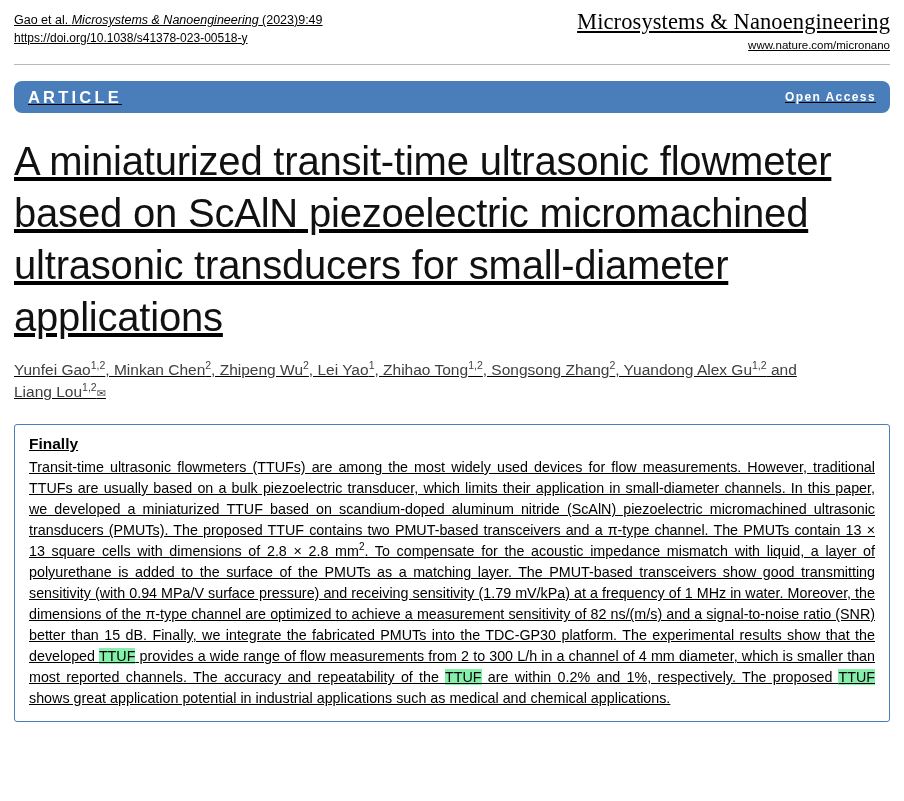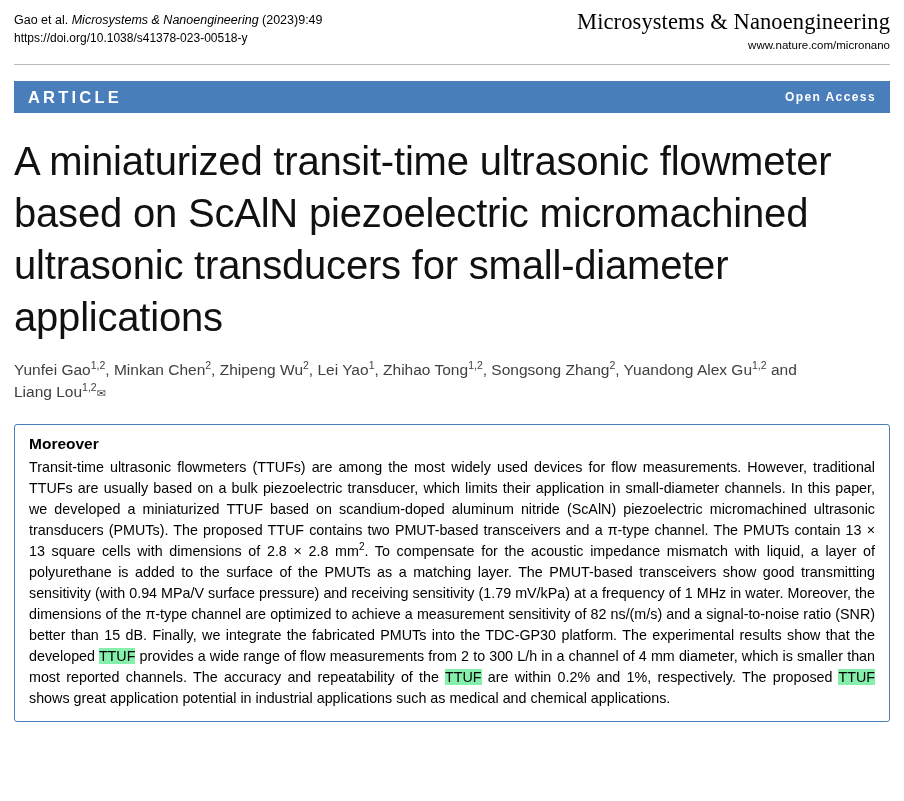--- a/index.html
+++ b/index.html
@@ -12,20 +12,21 @@
     background: #ffffff;
     font-family: "Liberation Sans", sans-serif;
     color: #000000;
     overflow: hidden;
   }
   .page {
     position: relative;
     width: 904px;
     height: 801px;
     box-sizing: border-box;
+    text-decoration: underline;
   }
 
   
   .masthead {
     display: flex;
     justify-content: space-between;
     align-items: flex-start;
     padding: 10px 14px 0 14px;
     box-sizing: border-box;
     height: 58px;
@@ -68,20 +69,21 @@
   .article-bar {
     margin: 16px 14px 0 14px;
     background: #4a7ebb;
     color: #ffffff;
     height: 32px;
     display: flex;
     align-items: center;
     justify-content: space-between;
     padding: 15px 14px;
     box-sizing: border-box;
+    border-radius: 8px;
   }
   .article-bar .label {
     font-size: 16.5px;
     font-weight: bold;
     letter-spacing: 3.2px;
   }
   .article-bar .access {
     font-size: 12px;
     font-weight: bold;
     letter-spacing: 1.4px;
@@ -166,17 +168,17 @@
 
   <h1 class="title">A miniaturized transit-time ultrasonic flowmeter based on ScAlN piezoelectric micromachined ultrasonic transducers for small-diameter applications</h1>
 
   <div class="authors">
     <span>Yunfei Gao</span><sup>1,2</sup><span>, Minkan Chen</span><sup>2</sup><span>, Zhipeng Wu</span><sup>2</sup><span>, Lei Yao</span><sup>1</sup><span>, Zhihao Tong</span><sup>1,2</sup><span>, Songsong Zhang</span><sup>2</sup><span>, Yuandong Alex Gu</span><sup>1,2</sup><span> and</span>
     <br>
     <span>Liang Lou</span><sup>1,2</sup><span class="envelope">✉</span>
   </div>
 
   <div class="abstract-box">
-    <div class="abstract-title">Moreover</div>
+    <div class="abstract-title">Finally</div>
     <div class="abstract-text"><span>Transit-time ultrasonic flowmeters (TTUFs) are among the most widely used devices for flow measurements. However, traditional TTUFs are usually based on a bulk piezoelectric transducer, which limits their application in small-diameter channels. In this paper, we developed a miniaturized TTUF based on scandium-doped aluminum nitride (ScAlN) piezoelectric micromachined ultrasonic transducers (PMUTs). The proposed TTUF contains two PMUT-based transceivers and a π-type channel. The PMUTs contain 13 × 13 square cells with dimensions of 2.8 × 2.8 mm</span><sup>2</sup><span>. To compensate for the acoustic impedance mismatch with liquid, a layer of polyurethane is added to the surface of the PMUTs as a matching layer. The PMUT-based transceivers show good transmitting sensitivity (with 0.94 MPa/V surface pressure) and receiving sensitivity (1.79 mV/kPa) at a frequency of 1 MHz in water. Moreover, the dimensions of the π-type channel are optimized to achieve a measurement sensitivity of 82 ns/(m/s) and a signal-to-noise ratio (SNR) better than 15 dB. Finally, we integrate the fabricated PMUTs into the TDC-GP30 platform. The experimental results show that the developed </span><span class="hl">TTUF</span><span> provides a wide range of flow measurements from 2 to 300 L/h in a channel of 4 mm diameter, which is smaller than most reported channels. The accuracy and repeatability of the </span><span class="hl">TTUF</span><span> are within 0.2% and 1%, respectively. The proposed </span><span class="hl">TTUF</span><span> shows great application potential in industrial applications such as medical and chemical applications.</span></div>
   </div>
 
 </div>
 
 </body></html>

